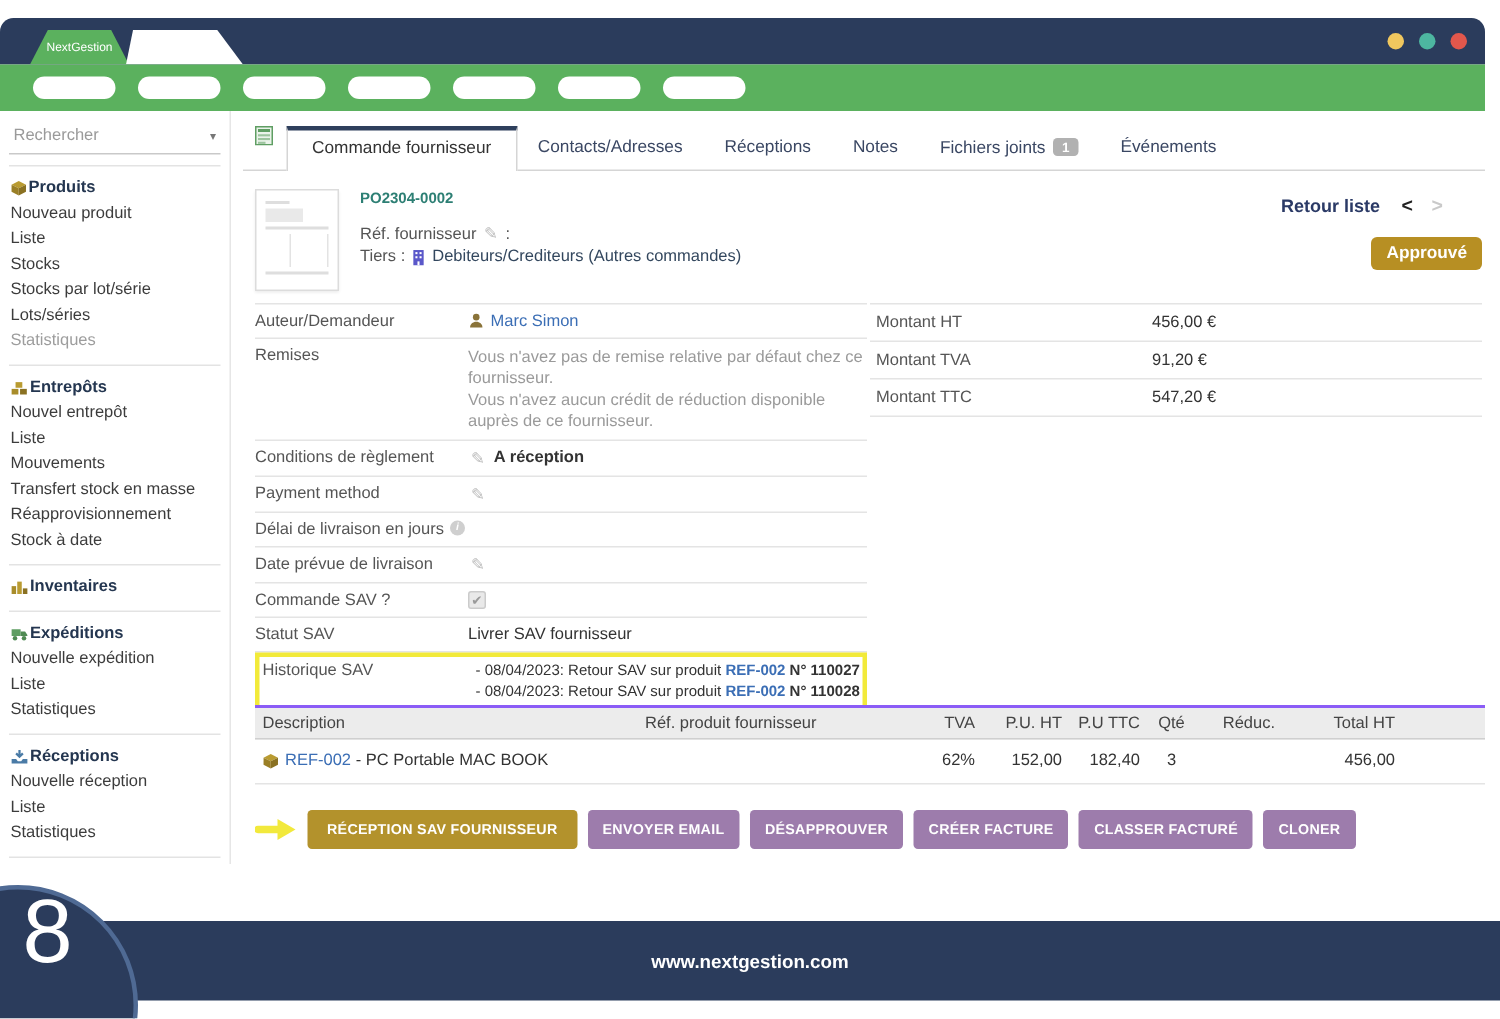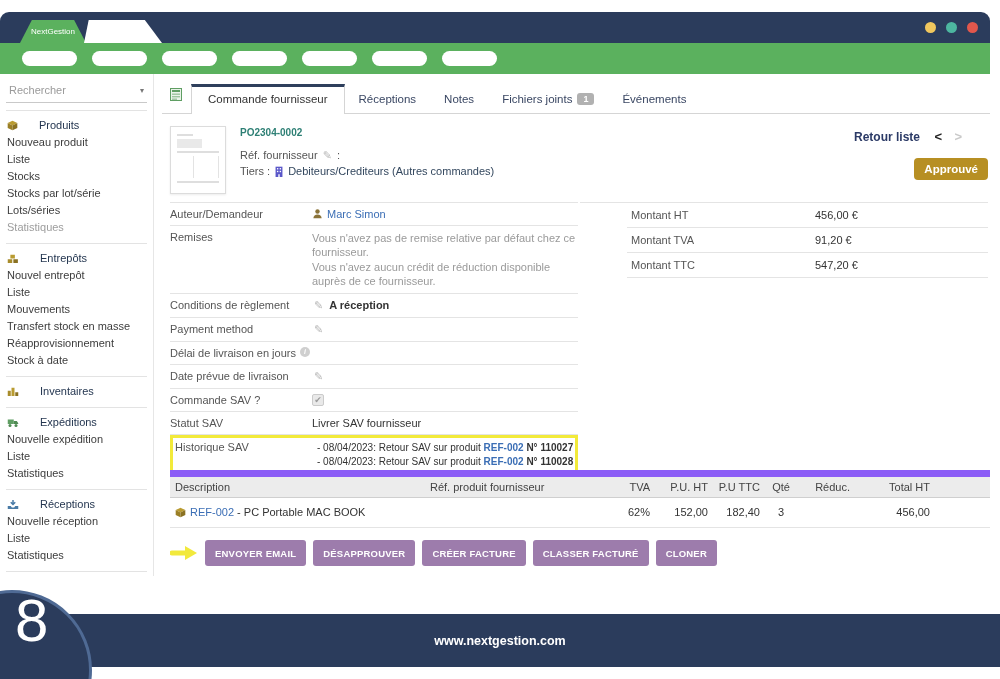--- a/index.html
+++ b/index.html
@@ -22,29 +22,29 @@
     display:flex; align-items:center; gap:15px; padding-left:22px; }
   .pill { width:55px; height:15px; border-radius:8px; background:#fff; }
 
   
   .sidebar { position:absolute; left:0; top:74px; width:154px; height:502px; background:#fff;
     border-right:1px solid #e6e6e6; padding:8px 6px 0 6px; font-size:11px; }
   .search-select { display:flex; justify-content:space-between; align-items:center; color:#9a9a9a;
     border-bottom:1px solid #c9c9c9; padding:2px 3px 6px 3px; }
   .caret { font-size:8px; color:#777; }
   .side-hr { border-top:1px solid #e3e3e3; margin:7px 0 6px; }
-  .side-section { display:flex; align-items:center; gap:21px; font-weight:normal; color:#243650; padding:2px 1px 3px; }
+  .side-section { display:flex; align-items:center; gap:1px; font-weight:bold; color:#243650; padding:2px 1px 3px; }
   .side-item { color:#3c3c3c; padding:2px 1px 3px; cursor:pointer; }
   .side-item.muted { color:#9d9d9d; }
 
   
   .content { position:absolute; left:162px; top:74px; width:828px; height:540px; background:#fff; }
 
   .tabsrow { position:absolute; left:0; top:10px; width:828px; height:30px; border-bottom:1px solid #d5d5d5;
-    display:flex; align-items:center; }
+    display:flex; align-items:flex-start; }
   .tab-doc { margin:0 9px 8px 8px; }
   .tab { padding:8px 14px; font-size:11.5px; color:#3a4763; white-space:nowrap; cursor:pointer; }
   .tab.active { background:#fff; border:1px solid #d5d5d5; border-top:3px solid #2e3f5c; border-bottom:none;
     margin-bottom:-1px; padding:6px 16px 9px; color:#333; }
   .badge-count { display:inline-block; background:#b1b1b1; color:#fff; border-radius:3px; font-size:9px;
     font-weight:bold; padding:1px 6px; margin-left:5px; vertical-align:1px; }
 
   .banner { position:absolute; left:6px; top:41px; width:822px; height:88px; }
   .thumb { position:absolute; left:2px; top:11px; width:56px; height:68px; background:#fff;
     border:1px solid #dcdcdc; box-shadow:0 1px 2px rgba(0,0,0,.08); padding:4px 4px; }
@@ -74,27 +74,27 @@
     font-size:7px; line-height:10px; text-align:center; font-style:italic; font-weight:bold; }
   .checkbox { width:12px; height:12px; background:#e9e9e9; border:1px solid #cbcbcb; border-radius:2px;
     color:#9a9a9a; font-size:9px; line-height:10px; text-align:center; }
   .frow.history { border:3px solid #f2ea3a; padding:3px 2px; }
   .hline { font-size:10px; color:#333; line-height:1.35; white-space:nowrap; }
   .hline .ref { color:#3b6eb5; font-weight:bold; }
   .hline .num { font-weight:bold; }
 
   
   .amounts { position:absolute; left:418px; top:128px; width:408px; font-size:11px; border-top:1px solid #e4e4e4; }
-  .arow { display:flex; border-bottom:1px solid #e4e4e4; padding:6px 4px;margin-left:47px; }
+  .arow { display:flex; border-bottom:1px solid #e4e4e4; padding:6px 4px; }
   .alabel { width:184px; color:#555; }
   .avalue { color:#333; }
 
   
   .linestable { position:absolute; left:8px; top:396px; width:820px; font-size:11px; }
-  .lt-head { display:flex; background:#ececec; border-top:7px solid #8b5cf6; border-bottom:1px solid #cfcfcf;
+  .lt-head { display:flex; background:#ececec; border-top:2px solid #8b5cf6; border-bottom:1px solid #cfcfcf;
     padding:4px 0; color:#444; }
   .lt-row { display:flex; padding:8px 0 9px; border-bottom:1px solid #e4e4e4; color:#333; }
   .c-desc { width:260px; padding-left:5px; display:flex; align-items:center; gap:4px; }
   .c-ref { width:165px; }
   .c-tva { width:55px; text-align:right; }
   .c-puht { width:58px; text-align:right; }
   .c-puttc { width:52px; text-align:right; }
   .c-qte { width:42px; text-align:center; }
   .c-reduc { width:48px; text-align:right; }
   .c-total { width:80px; text-align:right; }
@@ -220,20 +220,21 @@
 
     <div class="tabsrow">
       <svg class="tab-doc" width="12" height="13" viewBox="0 0 12 13">
           <rect x="0.5" y="0.5" width="11" height="12" fill="#eaf3ea" stroke="#5f9e63"></rect>
           <rect x="2" y="2" width="8" height="2" fill="#5f9e63"></rect>
           <rect x="2" y="5.5" width="8" height="1.4" fill="#9cc49e"></rect>
           <rect x="2" y="8" width="8" height="1.4" fill="#9cc49e"></rect>
           <rect x="2" y="10.5" width="5" height="1.4" fill="#9cc49e"></rect>
         </svg>
       <div class="tab active"><span>Commande fournisseur</span></div>
+      <div class="tab"><span>Contacts/Adresses</span></div>
       <div class="tab"><span>Réceptions</span></div>
       <div class="tab"><span>Notes</span></div>
       <div class="tab"><span>Fichiers joints</span><span class="badge-count">1</span></div>
       <div class="tab"><span>Événements</span></div>
     </div>
 
     <div class="banner">
       <div class="thumb">
         <div class="tline" style="width:35%"></div>
         <div class="tblock"></div>
@@ -372,20 +373,21 @@
         <div class="c-reduc"></div>
         <div class="c-total">456,00</div>
       </div>
     </div>
 
     <div class="actions">
       <svg width="28" height="16" viewBox="0 0 28 16">
           <path d="M2 8 H16" stroke="#f2e93c" stroke-width="5" stroke-linecap="round"></path>
           <path d="M15 1 L27 8 15 15z" fill="#f2e93c"></path>
         </svg>
+      <button class="btn gold">RÉCEPTION SAV FOURNISSEUR</button>
       <button class="btn">ENVOYER EMAIL</button>
       <button class="btn">DÉSAPPROUVER</button>
       <button class="btn">CRÉER FACTURE</button>
       <button class="btn">CLASSER FACTURÉ</button>
       <button class="btn">CLONER</button>
     </div>
   </div>
 
   <div class="footerbar">
     <span>www.nextgestion.com</span>

